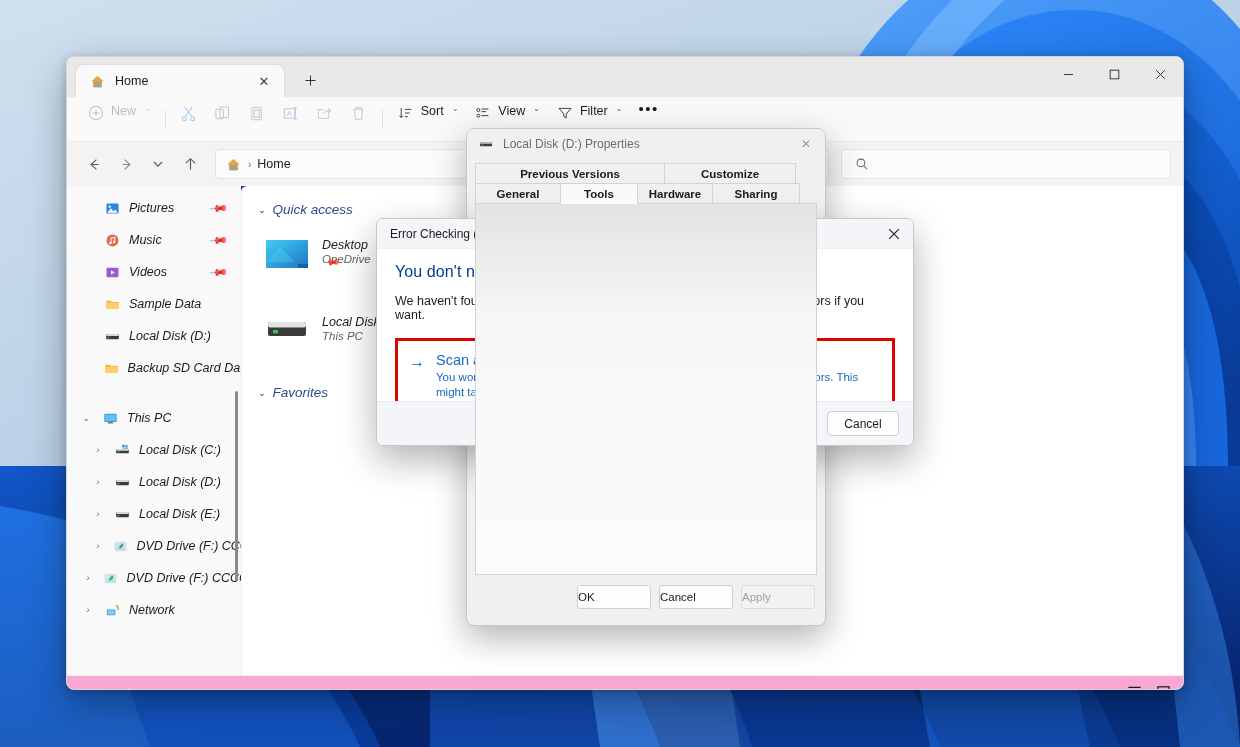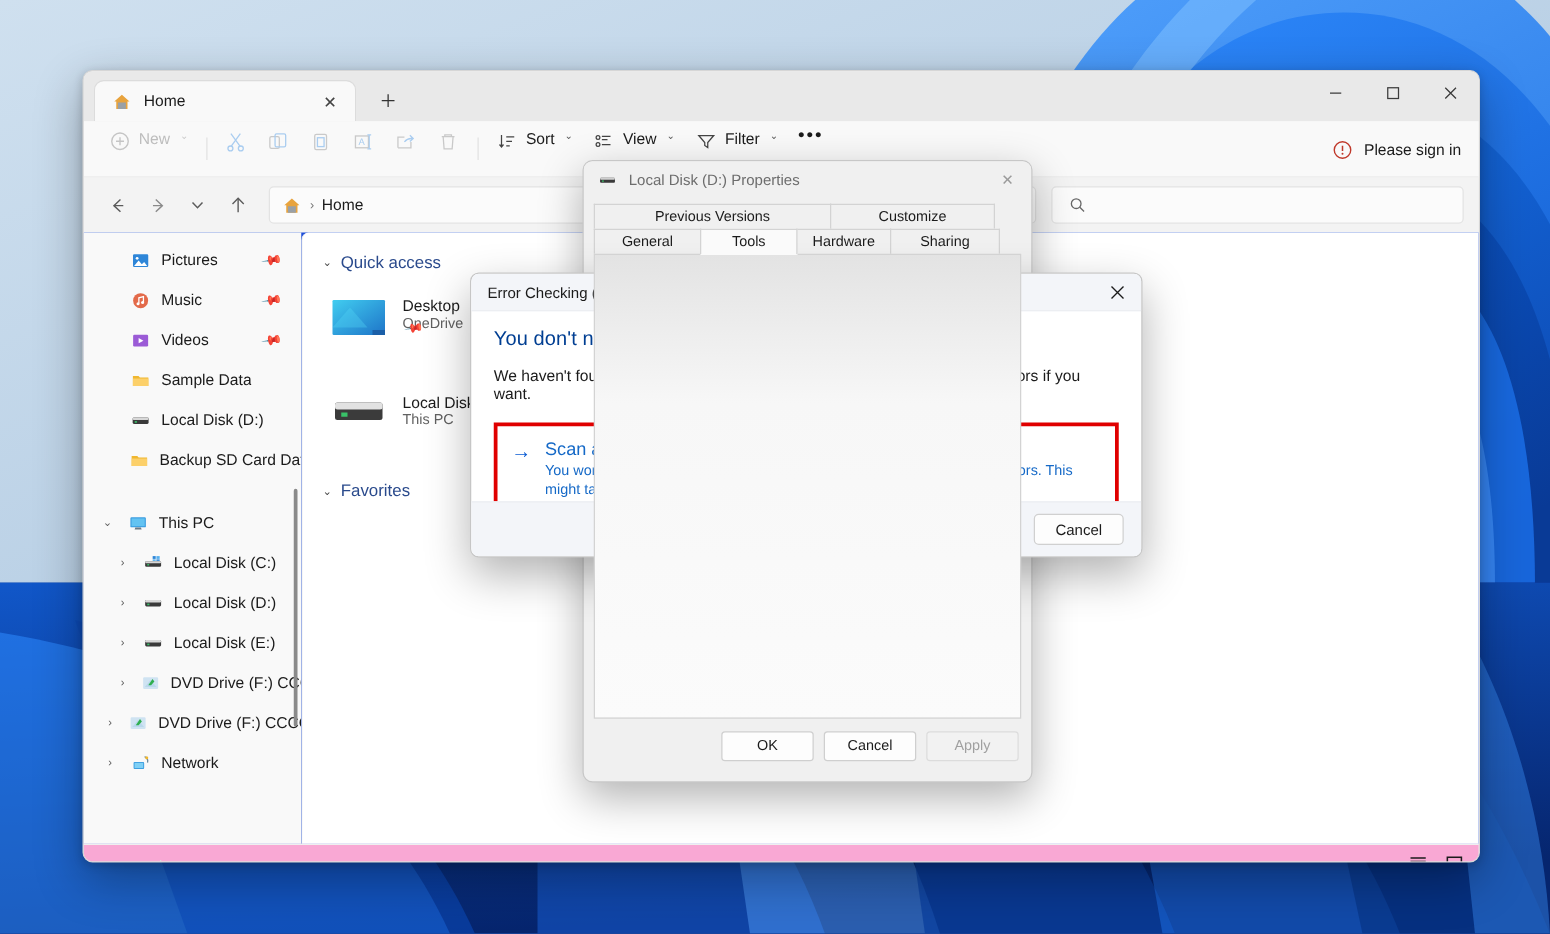--- a/index.html
+++ b/index.html
@@ -118,21 +118,21 @@
   .bc-sep { color: #767676; font-size: 10px; }
   #searchbox {
     width: 330px; height: 30px;
     background: #fbfbfb; border: 1px solid #e3e3e3; border-radius: 4px;
     display: flex; align-items: center; padding: 0 8px 0 11px;
     font-size: 12.5px; color: #676767;
   }
   #searchbox .sb-text { flex: 1; }
 
   
-  #body { display: flex; height: 489px; background: #1d4ed8; }
+  #body { display: flex; height: 489px; background: #4c1d95; font-style: italic; }
 
   
   #navpane {
     width: 174px; position: relative;
     padding-top: 6px; background: #f9f9f9;
     overflow: hidden;
   }
   .nav-item {
     display: flex; align-items: center;
     height: 32px; padding-left: 12px; gap: 8px;
@@ -207,21 +207,21 @@
     height: 30px; display: flex; align-items: center; gap: 8px;
     padding: 0 4px 0 10px; background: #f0f0f0;
     font-size: 12px; color: #6d6d6d;
   }
   #prop-title .ptxt { flex: 1; }
   #prop-title .pclose {
     width: 30px; height: 26px; display: flex; align-items: center; justify-content: center;
     color: #9a9a9a; font-size: 12px;
   }
   #prop-tabs { padding: 4px 8px 0 8px; }
-  .tabrow { display: flex; }
+  .tabrow { display: flex; font-weight: bold; }
   .ptab {
     height: 20px; display: flex; align-items: center; justify-content: center;
     font-size: 11.5px; color: #1b1b1b;
     background: #f0f0f0;
     border: 1px solid #d3d3d3;
     border-bottom: none;
     margin-right: -1px;
   }
   .ptab.active {
     background: #fafafa;
@@ -235,21 +235,21 @@
     border: 1px solid #d3d3d3;
     position: relative; z-index: 1;
   }
   #prop-buttons {
     display: flex; justify-content: flex-end; gap: 8px;
     padding: 10px 10px 0 0;
   }
   .pbtn {
     width: 74px; height: 24px; font-size: 11.5px;
     background: #fdfdfd; border: 1px solid #cfcfcf; border-radius: 3px;
-    display: flex; align-items: center; justify-content: center;
+    display: flex; align-items: center; 
     color: #1b1b1b;
   }
   .pbtn.disabled { color: #a0a0a0; background: #f2f2f2; border-color: #dcdcdc; }
 
   
   #errdlg {
     position: absolute; left: 376px; top: 218px;
     width: 538px; height: 228px;
     background: #ffffff;
     border: 1px solid #c6c6c6;
@@ -484,30 +484,20 @@
             <path d="M2 3.4 H14 L9.2 9 V13 L6.8 11.4 V9 Z" fill="none" stroke="#444" stroke-width="1"></path>
           </svg>
       </span>
       <span>Filter</span>
       <span class="chev">⌄</span>
     </div>
     <div class="cmd enabled" style="letter-spacing:1.5px;font-size:15px;line-height:10px;">
       <span>•••</span>
     </div>
 
-    <div id="signin">
-      <span class="icn">
-        <svg width="16" height="16" viewBox="0 0 16 16">
-            <circle cx="8" cy="8" r="6.6" fill="none" stroke="#c0392b" stroke-width="1.1"></circle>
-            <path d="M8 4.5 V8.8" stroke="#c0392b" stroke-width="1.2"></path>
-            <circle cx="8" cy="11" r="0.8" fill="#c0392b"></circle>
-          </svg>
-      </span>
-      <span>Please sign in</span>
-    </div>
   </div>
 
   <div id="addressrow">
     <div class="navbtn">
       <svg width="15" height="15" viewBox="0 0 16 16">
           <path d="M10 2.8 L4.4 8 L10 13.2" fill="none" stroke="#5b5b5b" stroke-width="1.2"></path>
           <path d="M4.6 8 H12.4" stroke="#5b5b5b" stroke-width="1.2"></path>
         </svg>
     </div>
     <div class="navbtn">

